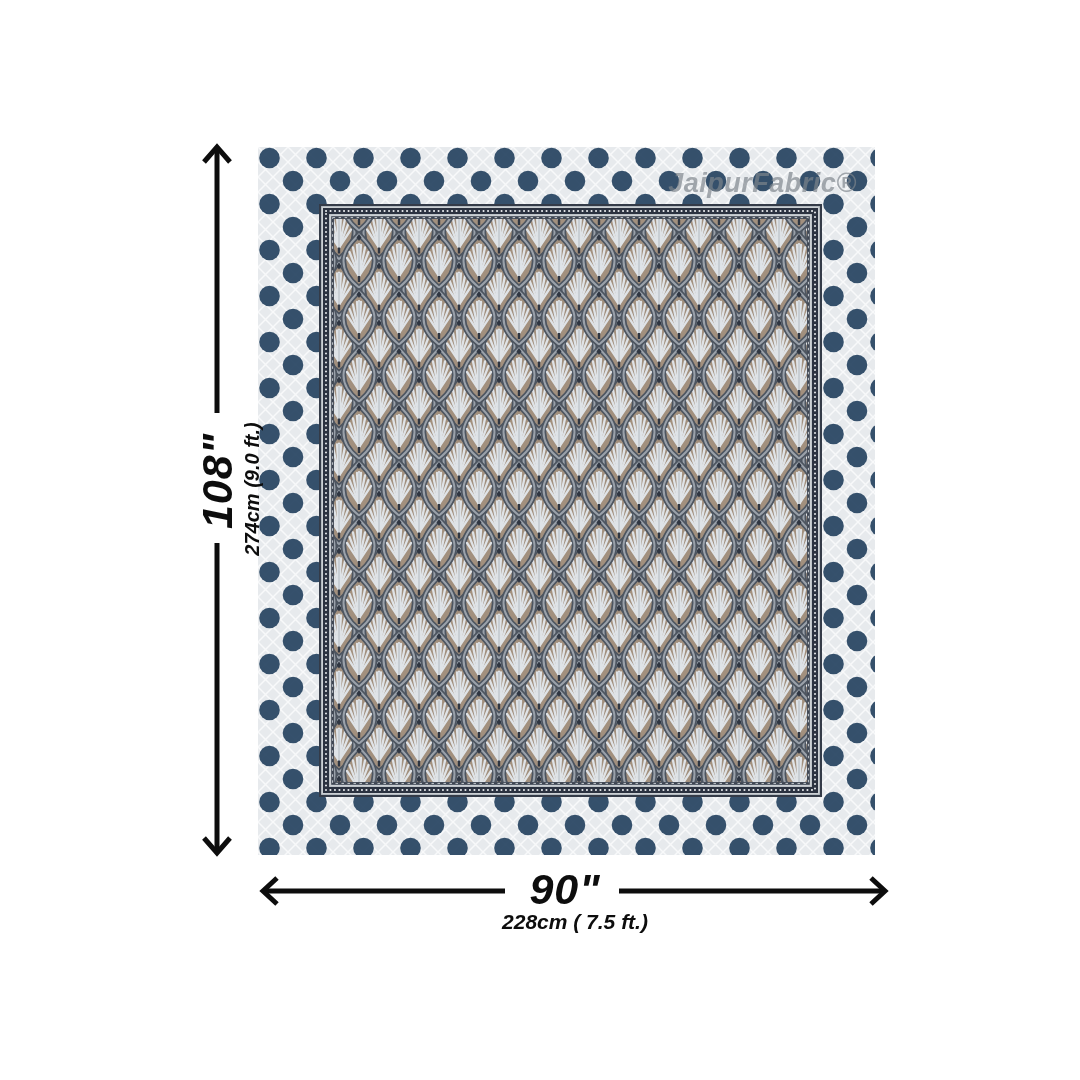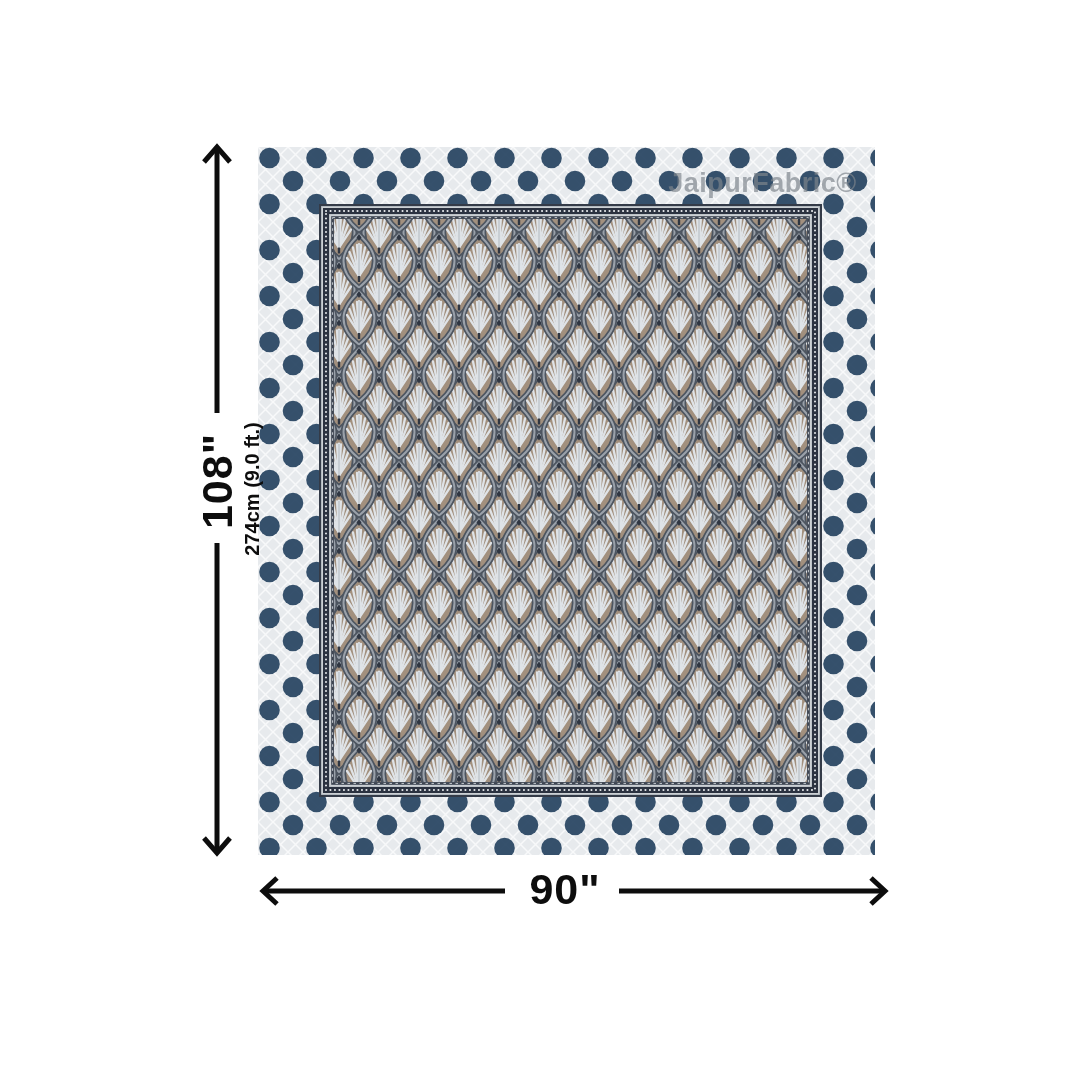--- a/index.html
+++ b/index.html
@@ -1,18 +1,19 @@
 <!DOCTYPE html>
 <html style="--c-dot: #2e4a66; --c-sheet-bg: #e7eaed; --c-panel-field: #97a0a9; --c-panel-taupe: #a2907e; --c-leaf-light: #dfe3e7; --c-border-navy: #2b3240; --c-arrow: #0d0d0d; --c-label: #0d0d0d; --c-watermark: #7e858c;"><head>
 <meta charset="utf-8">
 <style>
   html,body{margin:0;padding:0;background:#ffffff;}
   .canvas{
     position:relative;width:1080px;height:1080px;background:#ffffff;overflow:hidden;
     font-family:"Liberation Sans", sans-serif;
+    font-style:italic;
   }
   .fabric-svg{position:absolute;left:258px;top:147px;}
   .dot-fill{fill:var(--c-dot,#2e4a66);}
   .sheet-bg{fill:var(--c-sheet-bg,#e7eaed);}
   .field-base{fill:var(--c-panel-field,#97a0a9);}
   .arrow-stroke{stroke:var(--c-arrow,#0d0d0d);stroke-width:5;fill:none;stroke-linejoin:miter;}
   .watermark{
     position:absolute;left:655px;top:168px;width:215px;height:32px;
     text-align:center;font-size:27px;font-weight:600;letter-spacing:0.5px;
     color:var(--c-watermark,#7e858c);opacity:0.68;white-space:nowrap;
@@ -116,14 +117,15 @@
 
   <svg class="harrow" width="630" height="38" viewBox="0 0 630 38" aria-hidden="true">
     <g class="arrow-stroke">
       <path d="M18,6 L4,19 L18,32"></path>
       <path d="M4,19 L246,19"></path>
       <path d="M360,19 L626,19"></path>
       <path d="M612,6 L626,19 L612,32"></path>
     </g>
   </svg>
   <div class="dim-label" id="width-in">90"</div>
+  <div class="dim-label" id="width-cm">228cm ( 7.5 ft.)</div>
 
 </div>
 
 </body></html>

